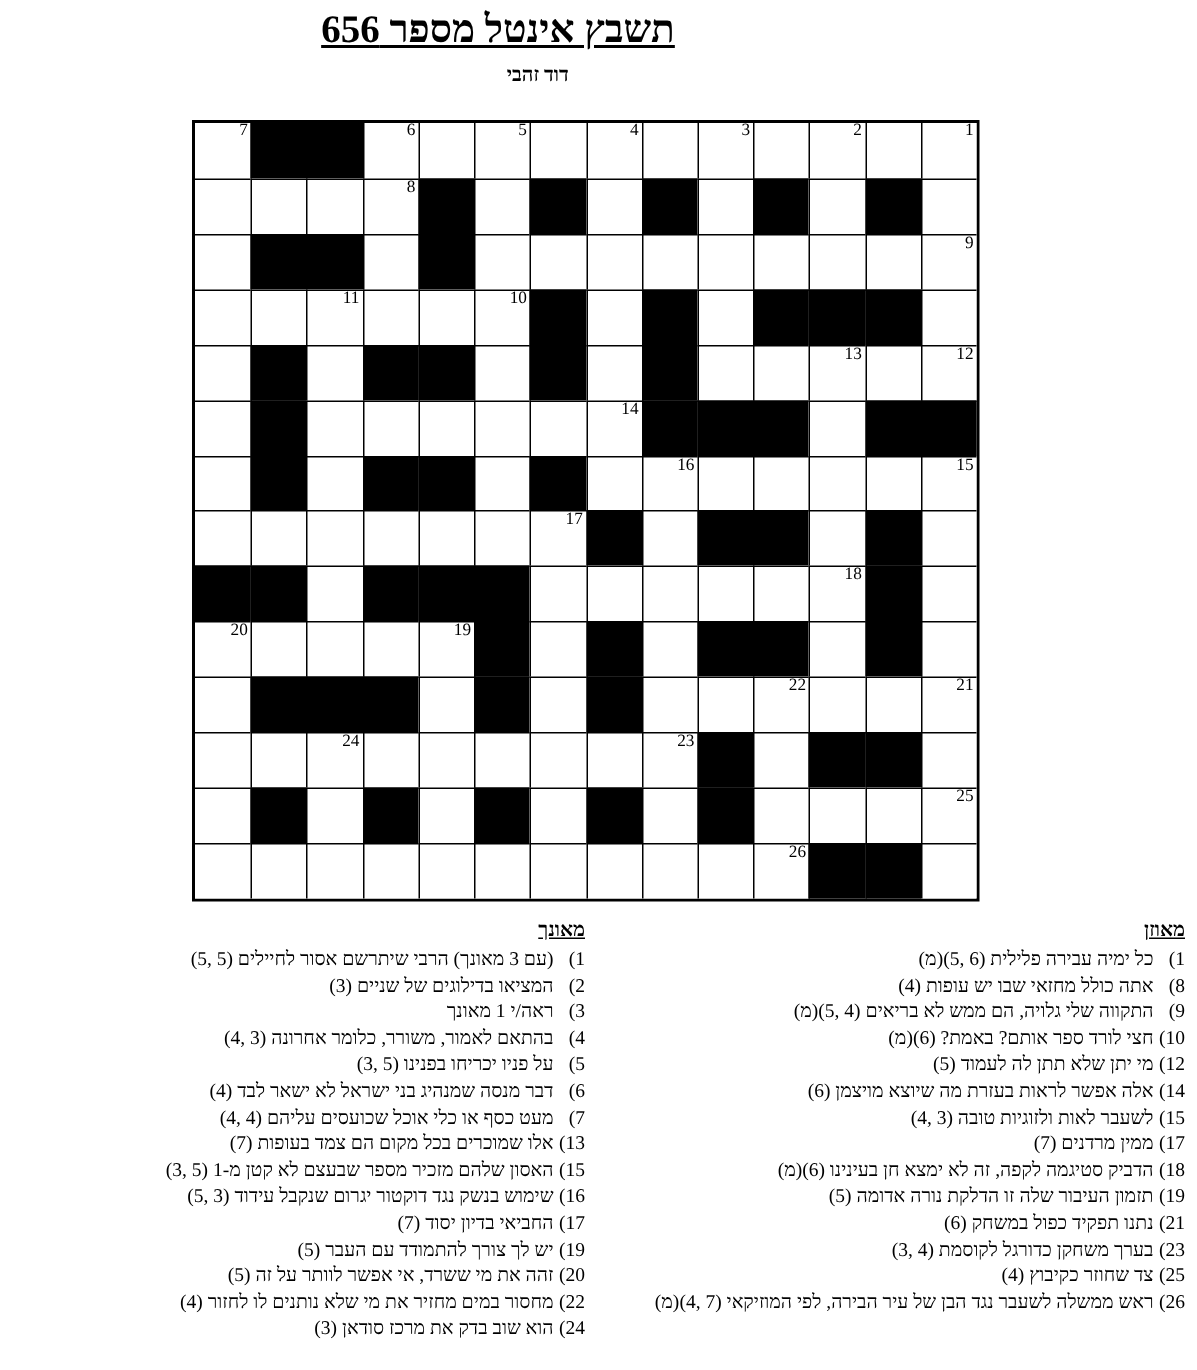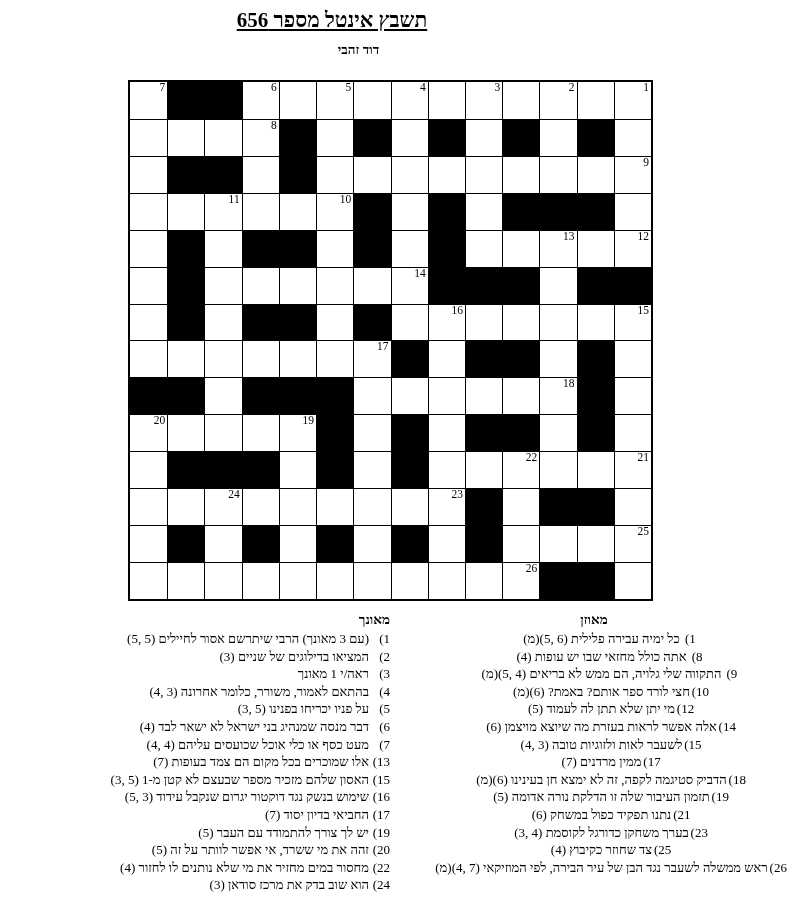--- a/index.html
+++ b/index.html
@@ -2,21 +2,21 @@
 <html lang="he"><head>
 <meta charset="utf-8">
 <style>
   html,body{margin:0;padding:0;}
   body{
     width:798px;height:913px;position:relative;background:#ffffff;
     font-family:"Liberation Serif","DejaVu Serif",serif;color:#000;overflow:hidden;
   }
   .title{
     position:absolute;top:7px;left:0;width:664px;text-align:center;
-    font-size:21px;font-weight:bold;text-decoration:underline;line-height:26px;
+    font-size:26px;font-weight:bold;text-decoration:underline;line-height:26px;
   }
   .author{
     position:absolute;top:41px;left:0;width:717px;text-align:center;
     font-size:13.5px;font-weight:bold;line-height:17px;
   }
   #grid{
     position:absolute;left:128px;top:80px;width:525px;height:521px;
     display:grid;grid-template-columns:repeat(14,1fr);grid-template-rows:repeat(14,1fr);
     border:2px solid #000;box-sizing:border-box;background:#fff;
   }
@@ -25,24 +25,24 @@
   .cell.r1{border-top:none}
   .cell.black{background:#000;}
   .num{
     position:absolute;top:-1px;right:2px;
     font-size:11.5px;line-height:13px;font-family:"Liberation Serif",serif;
   }
   .clues{
     position:absolute;top:611px;direction:rtl;text-align:right;
     font-size:13px;
   }
-  #across-col{right:8px;width:392px;text-align:center;}
+  #across-col{right:8px;width:392px;}
   #down-col{right:408px;width:390px;}
   .clue-header{
-    font-weight:bold;font-size:13.5px;line-height:17px;margin-bottom:2px;
+    font-weight:bold;text-decoration:underline;font-size:13.5px;line-height:17px;margin-bottom:2px;
   }
   .clue{line-height:17.6px;white-space:nowrap;padding-left:36px;}
   .clue .n{display:inline-block;min-width:21px;}
   .clue .len{direction:ltr;unicode-bidi:embed;}
 </style>
 </head>
 <body>
 
 <div class="title" dir="rtl">תשבץ אינטל מספר 656</div>
 <div class="author" dir="rtl">דוד זהבי</div>

